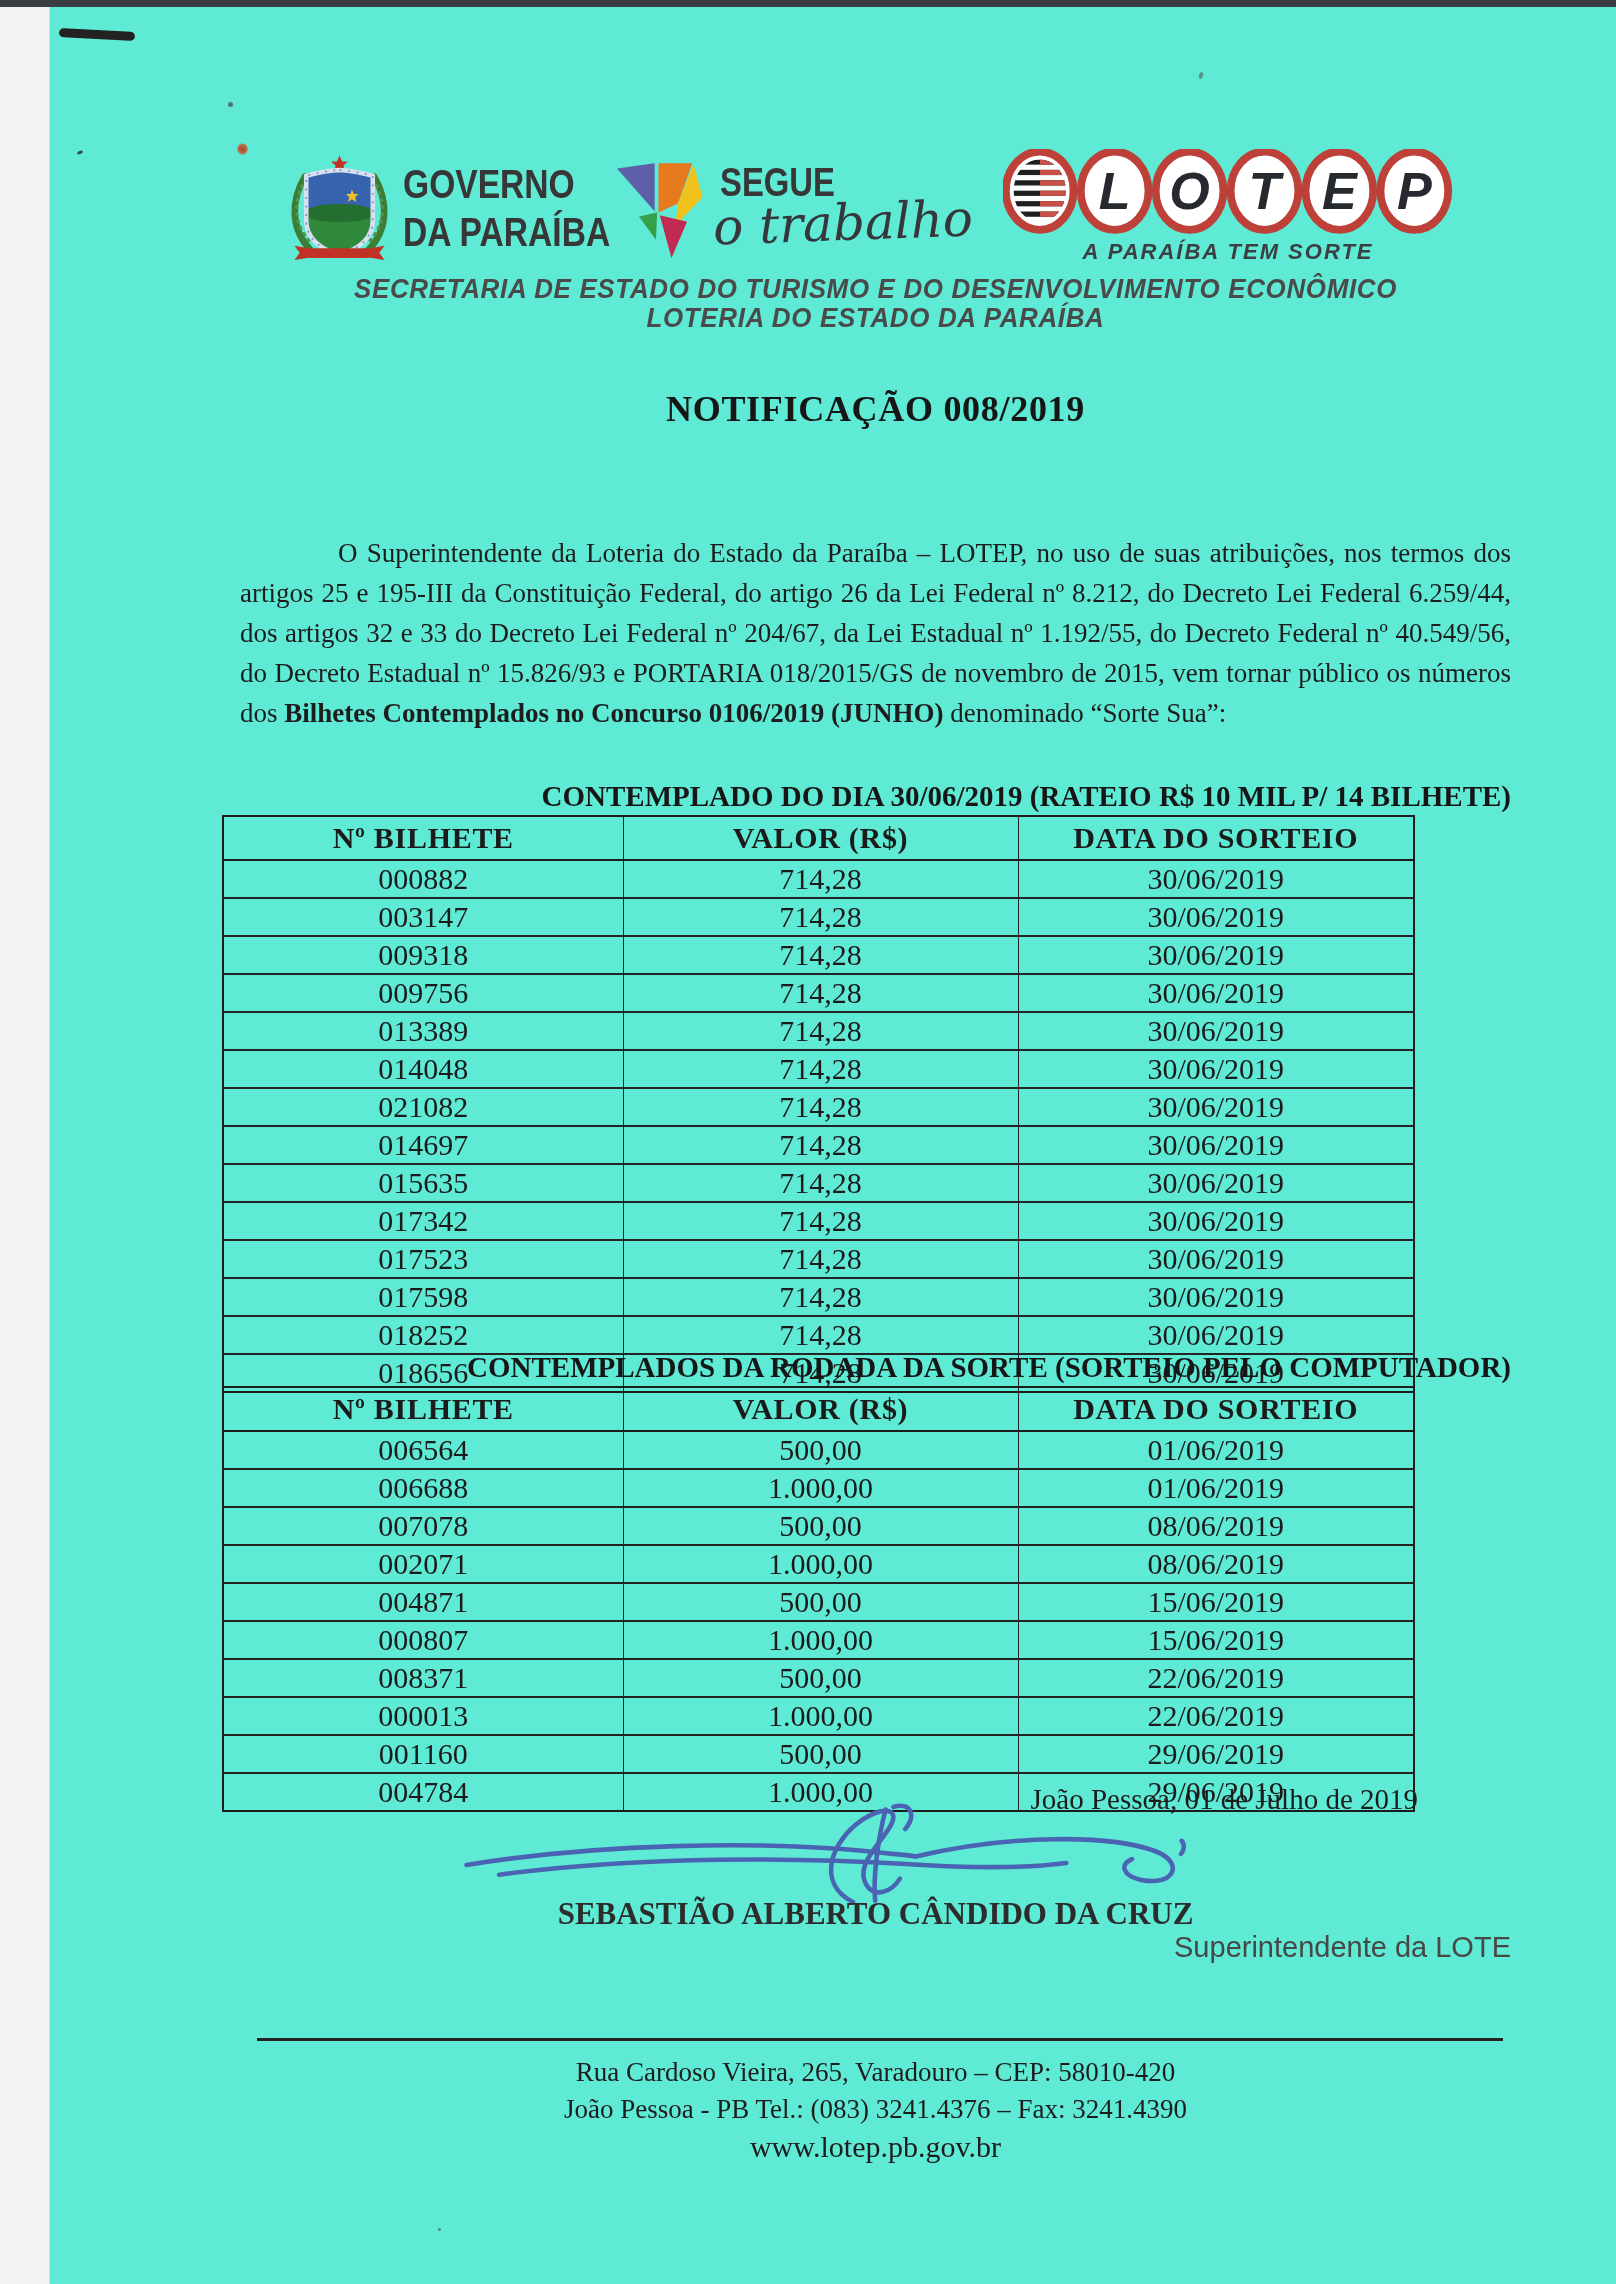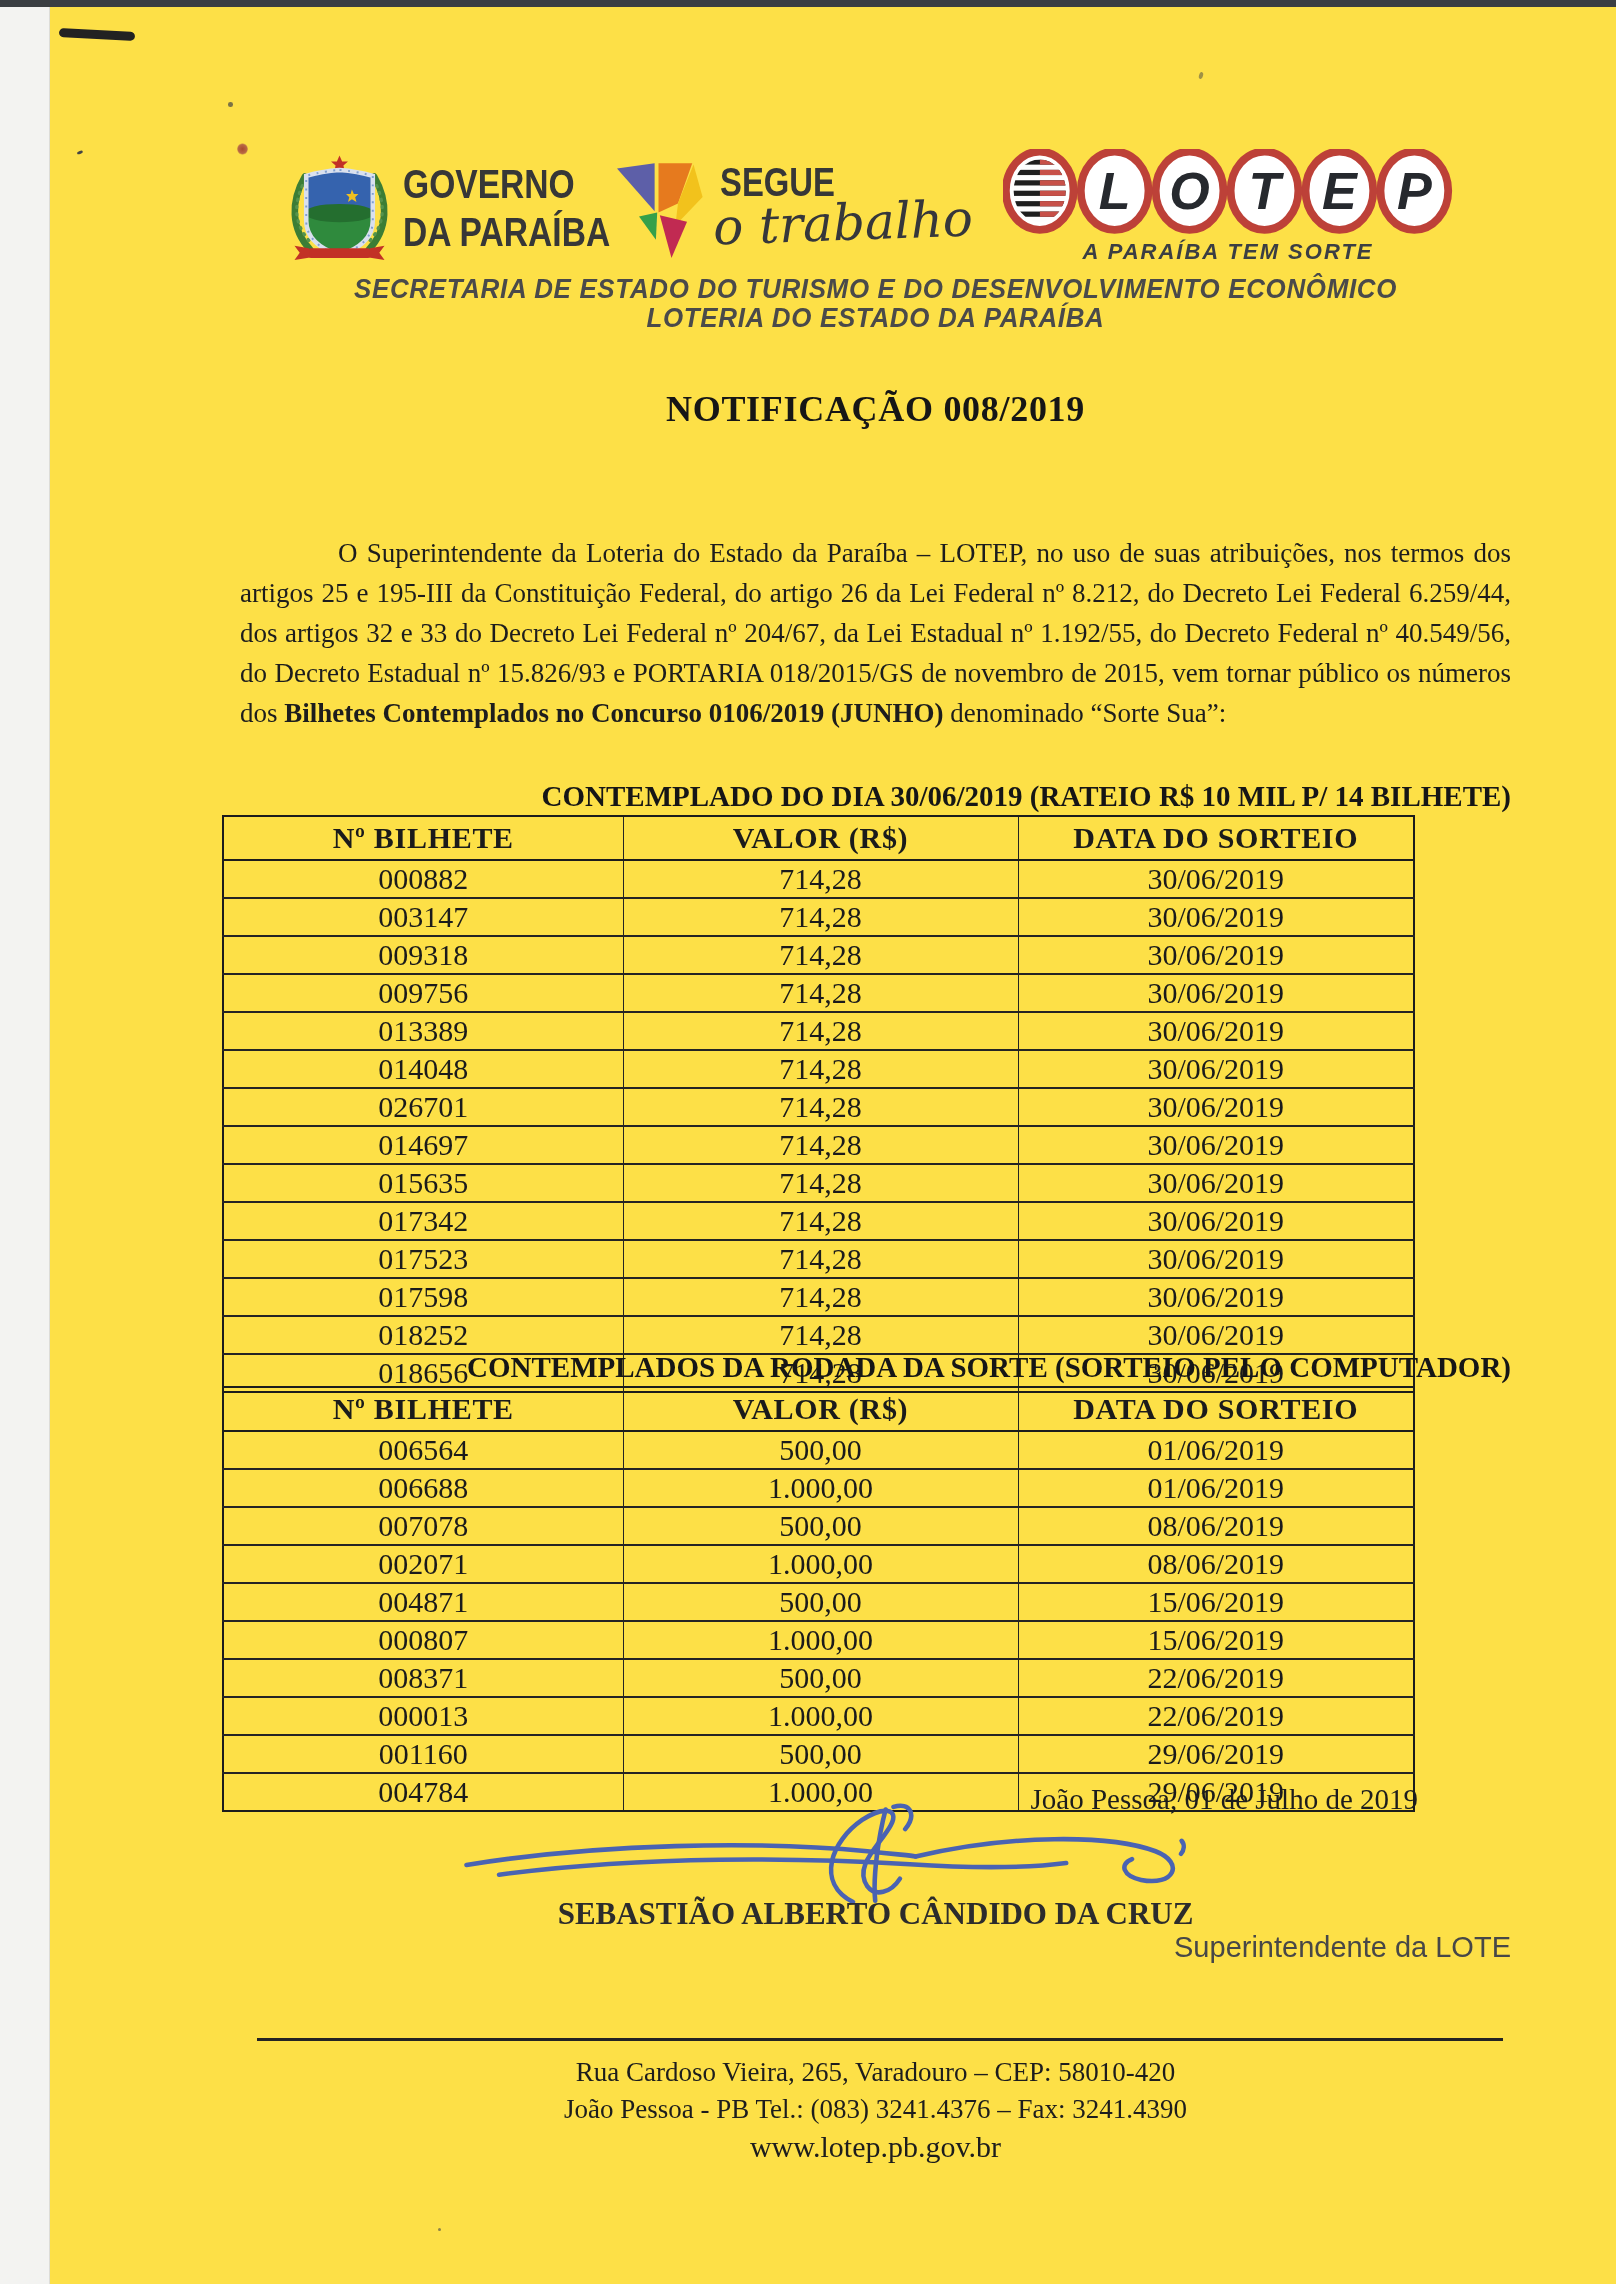--- a/index.html
+++ b/index.html
@@ -1,16 +1,16 @@
 <!DOCTYPE html>
 <html style="font-size:10.4px"><head>
 <meta charset="utf-8">
 <style>
   html,body{margin:0;padding:0;background:#e9e9e7;}
-  .scan{position:relative;width:1617px;height:2284px;background:#fde047;overflow:hidden;
+  .scan{position:relative;width:1617px;height:2284px;background:#5eead4;overflow:hidden;
         font-family:"Liberation Serif",serif;color:#1f1f1f;}
   .abs{position:absolute;}
   
   .top-edge{left:0;top:0;width:1617px;height:7.2px;background:#3a3e42;}
   .left-band{left:0;top:7.2px;width:49px;height:2277px;background:#f3f3f1;border-right:0.7px solid #dcdcd8;}
   .pen-mark{left:59px;top:30px;width:76px;height:8.5px;background:#222;border-radius:4.6px;transform:rotate(3deg);}
   .speck{background:#444;border-radius:50%;}
   .red-speck{left:237px;top:143px;width:11px;height:12.4px;border-radius:50%;
              background:radial-gradient(circle,#a84b2e 0%,#b96a45 55%,rgba(185,106,69,0) 75%);filter:blur(0.7px);}
   
@@ -198,21 +198,21 @@
           <td>013389</td>
           <td>714,28</td>
           <td>30/06/2019</td>
         </tr>
         <tr>
           <td>014048</td>
           <td>714,28</td>
           <td>30/06/2019</td>
         </tr>
         <tr>
-          <td>026701</td>
+          <td>021082</td>
           <td>714,28</td>
           <td>30/06/2019</td>
         </tr>
         <tr>
           <td>014697</td>
           <td>714,28</td>
           <td>30/06/2019</td>
         </tr>
         <tr>
           <td>015635</td>

